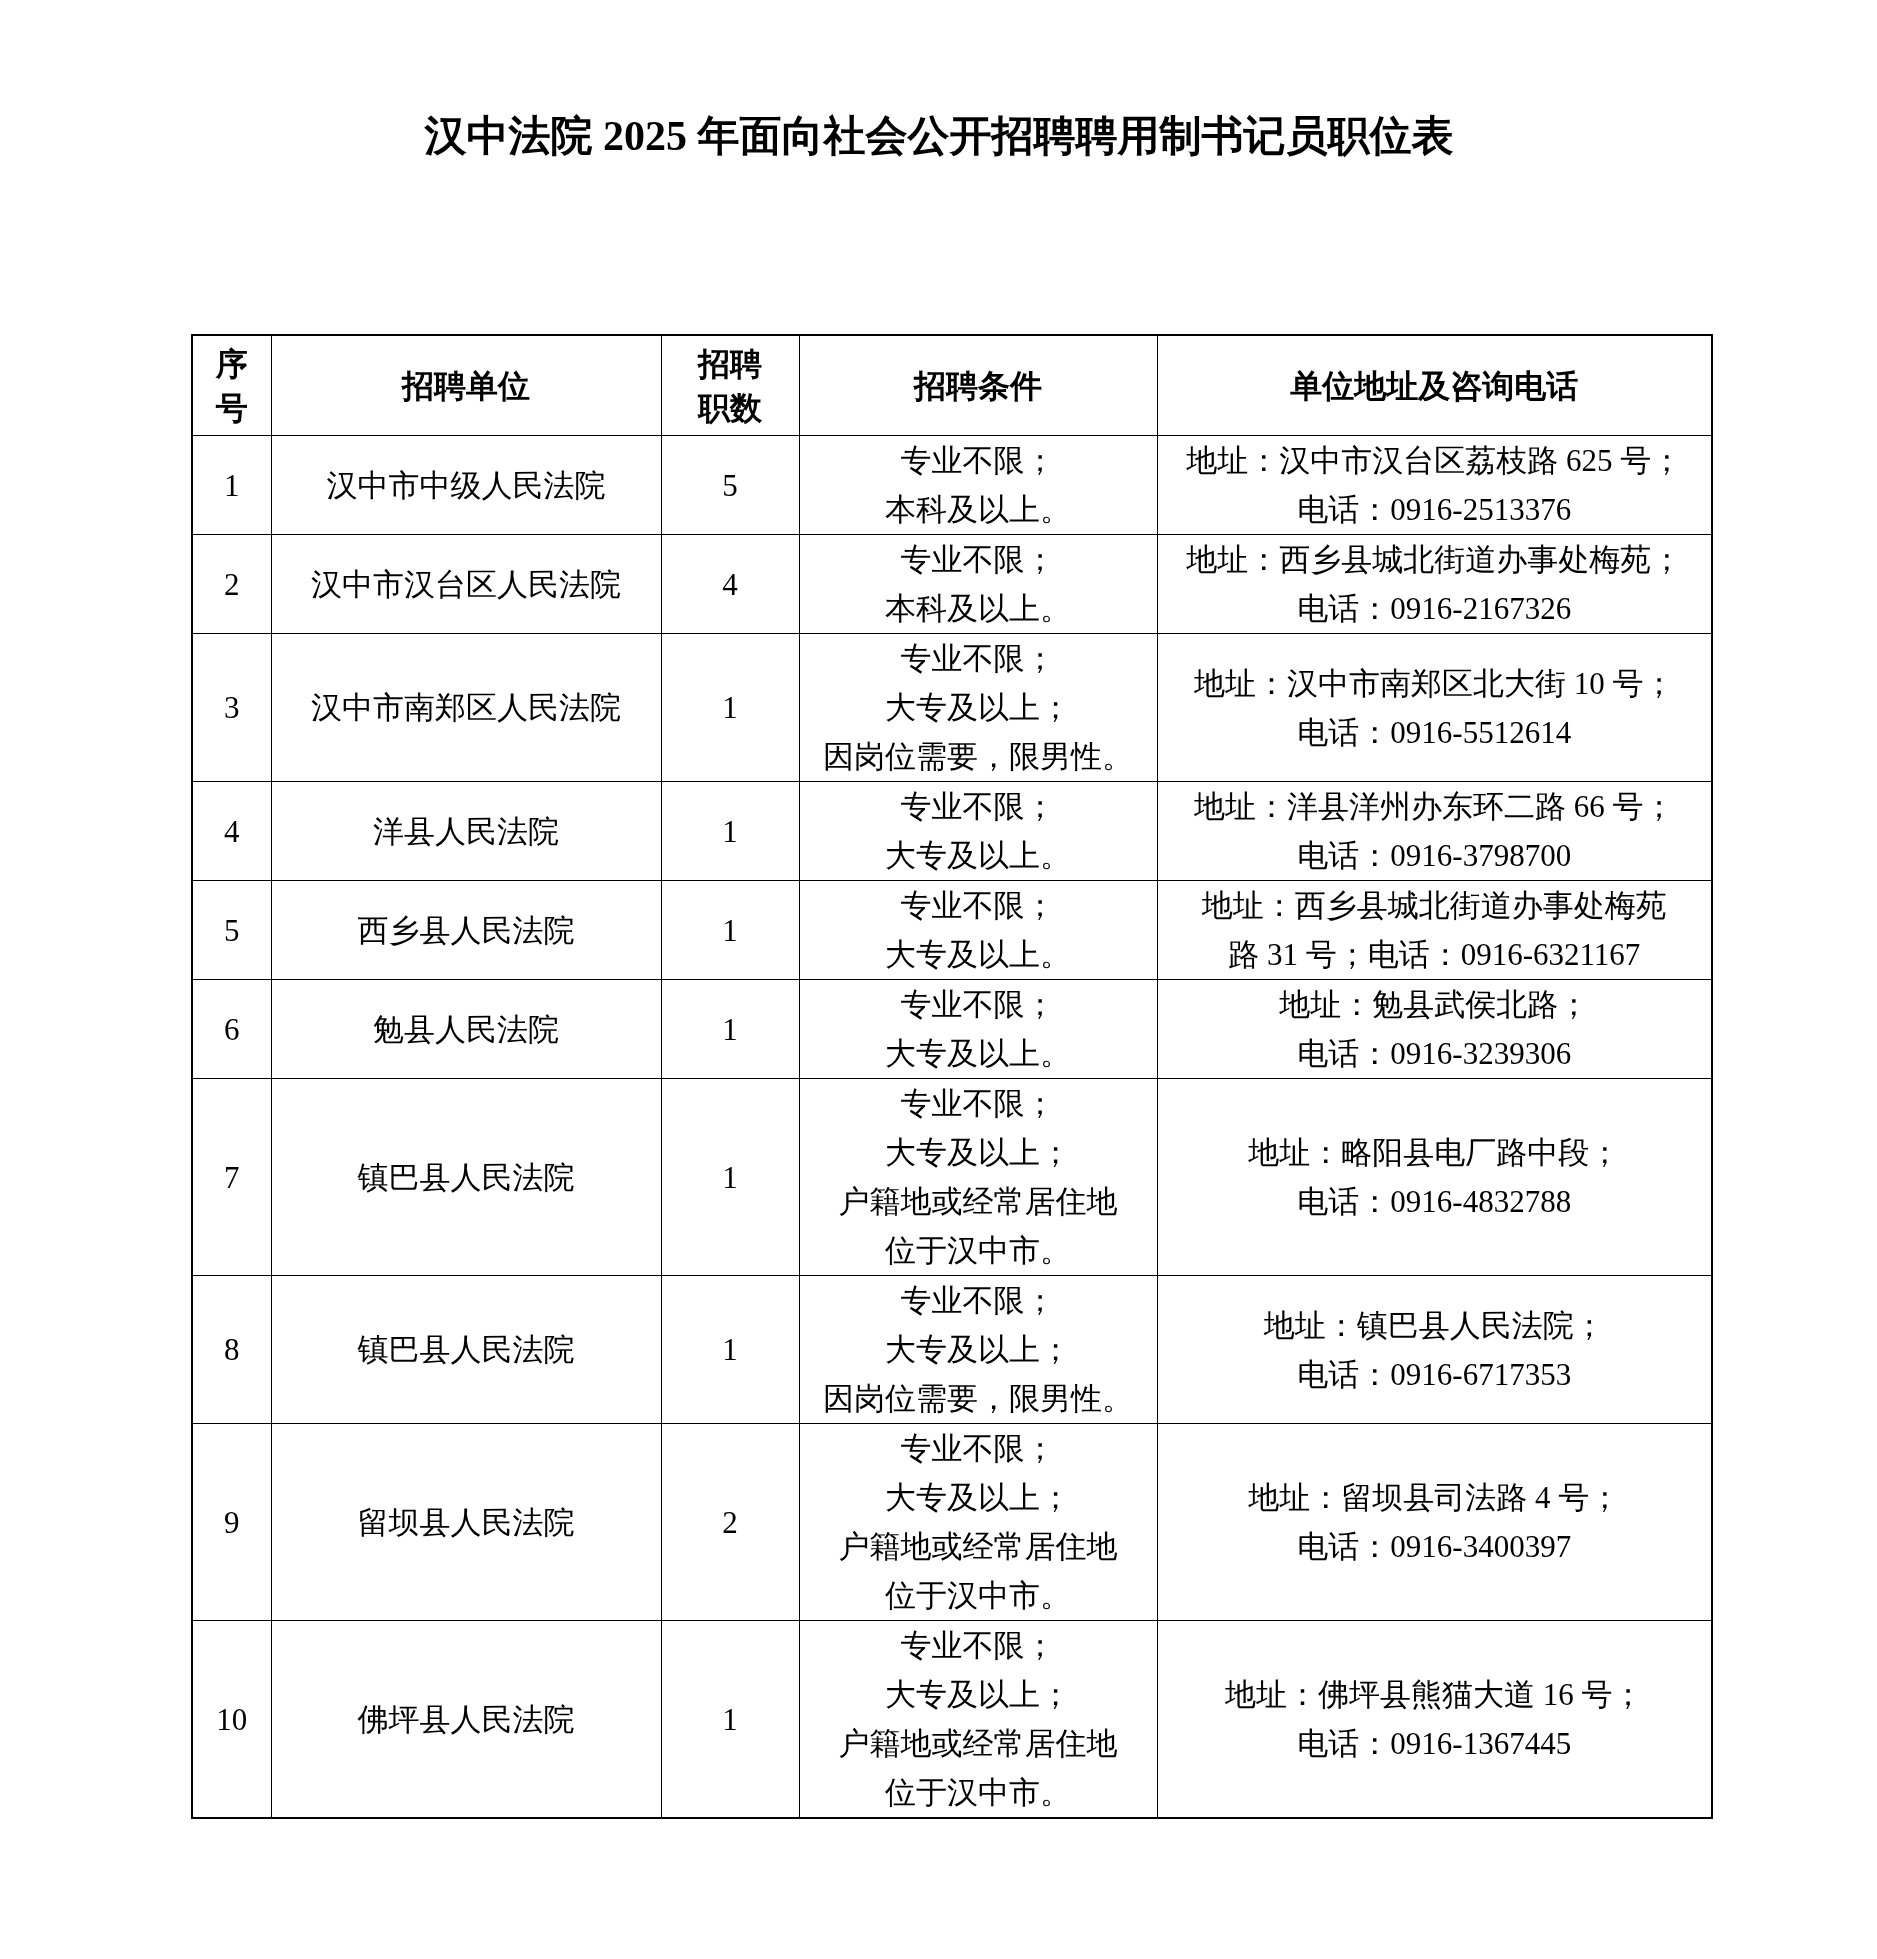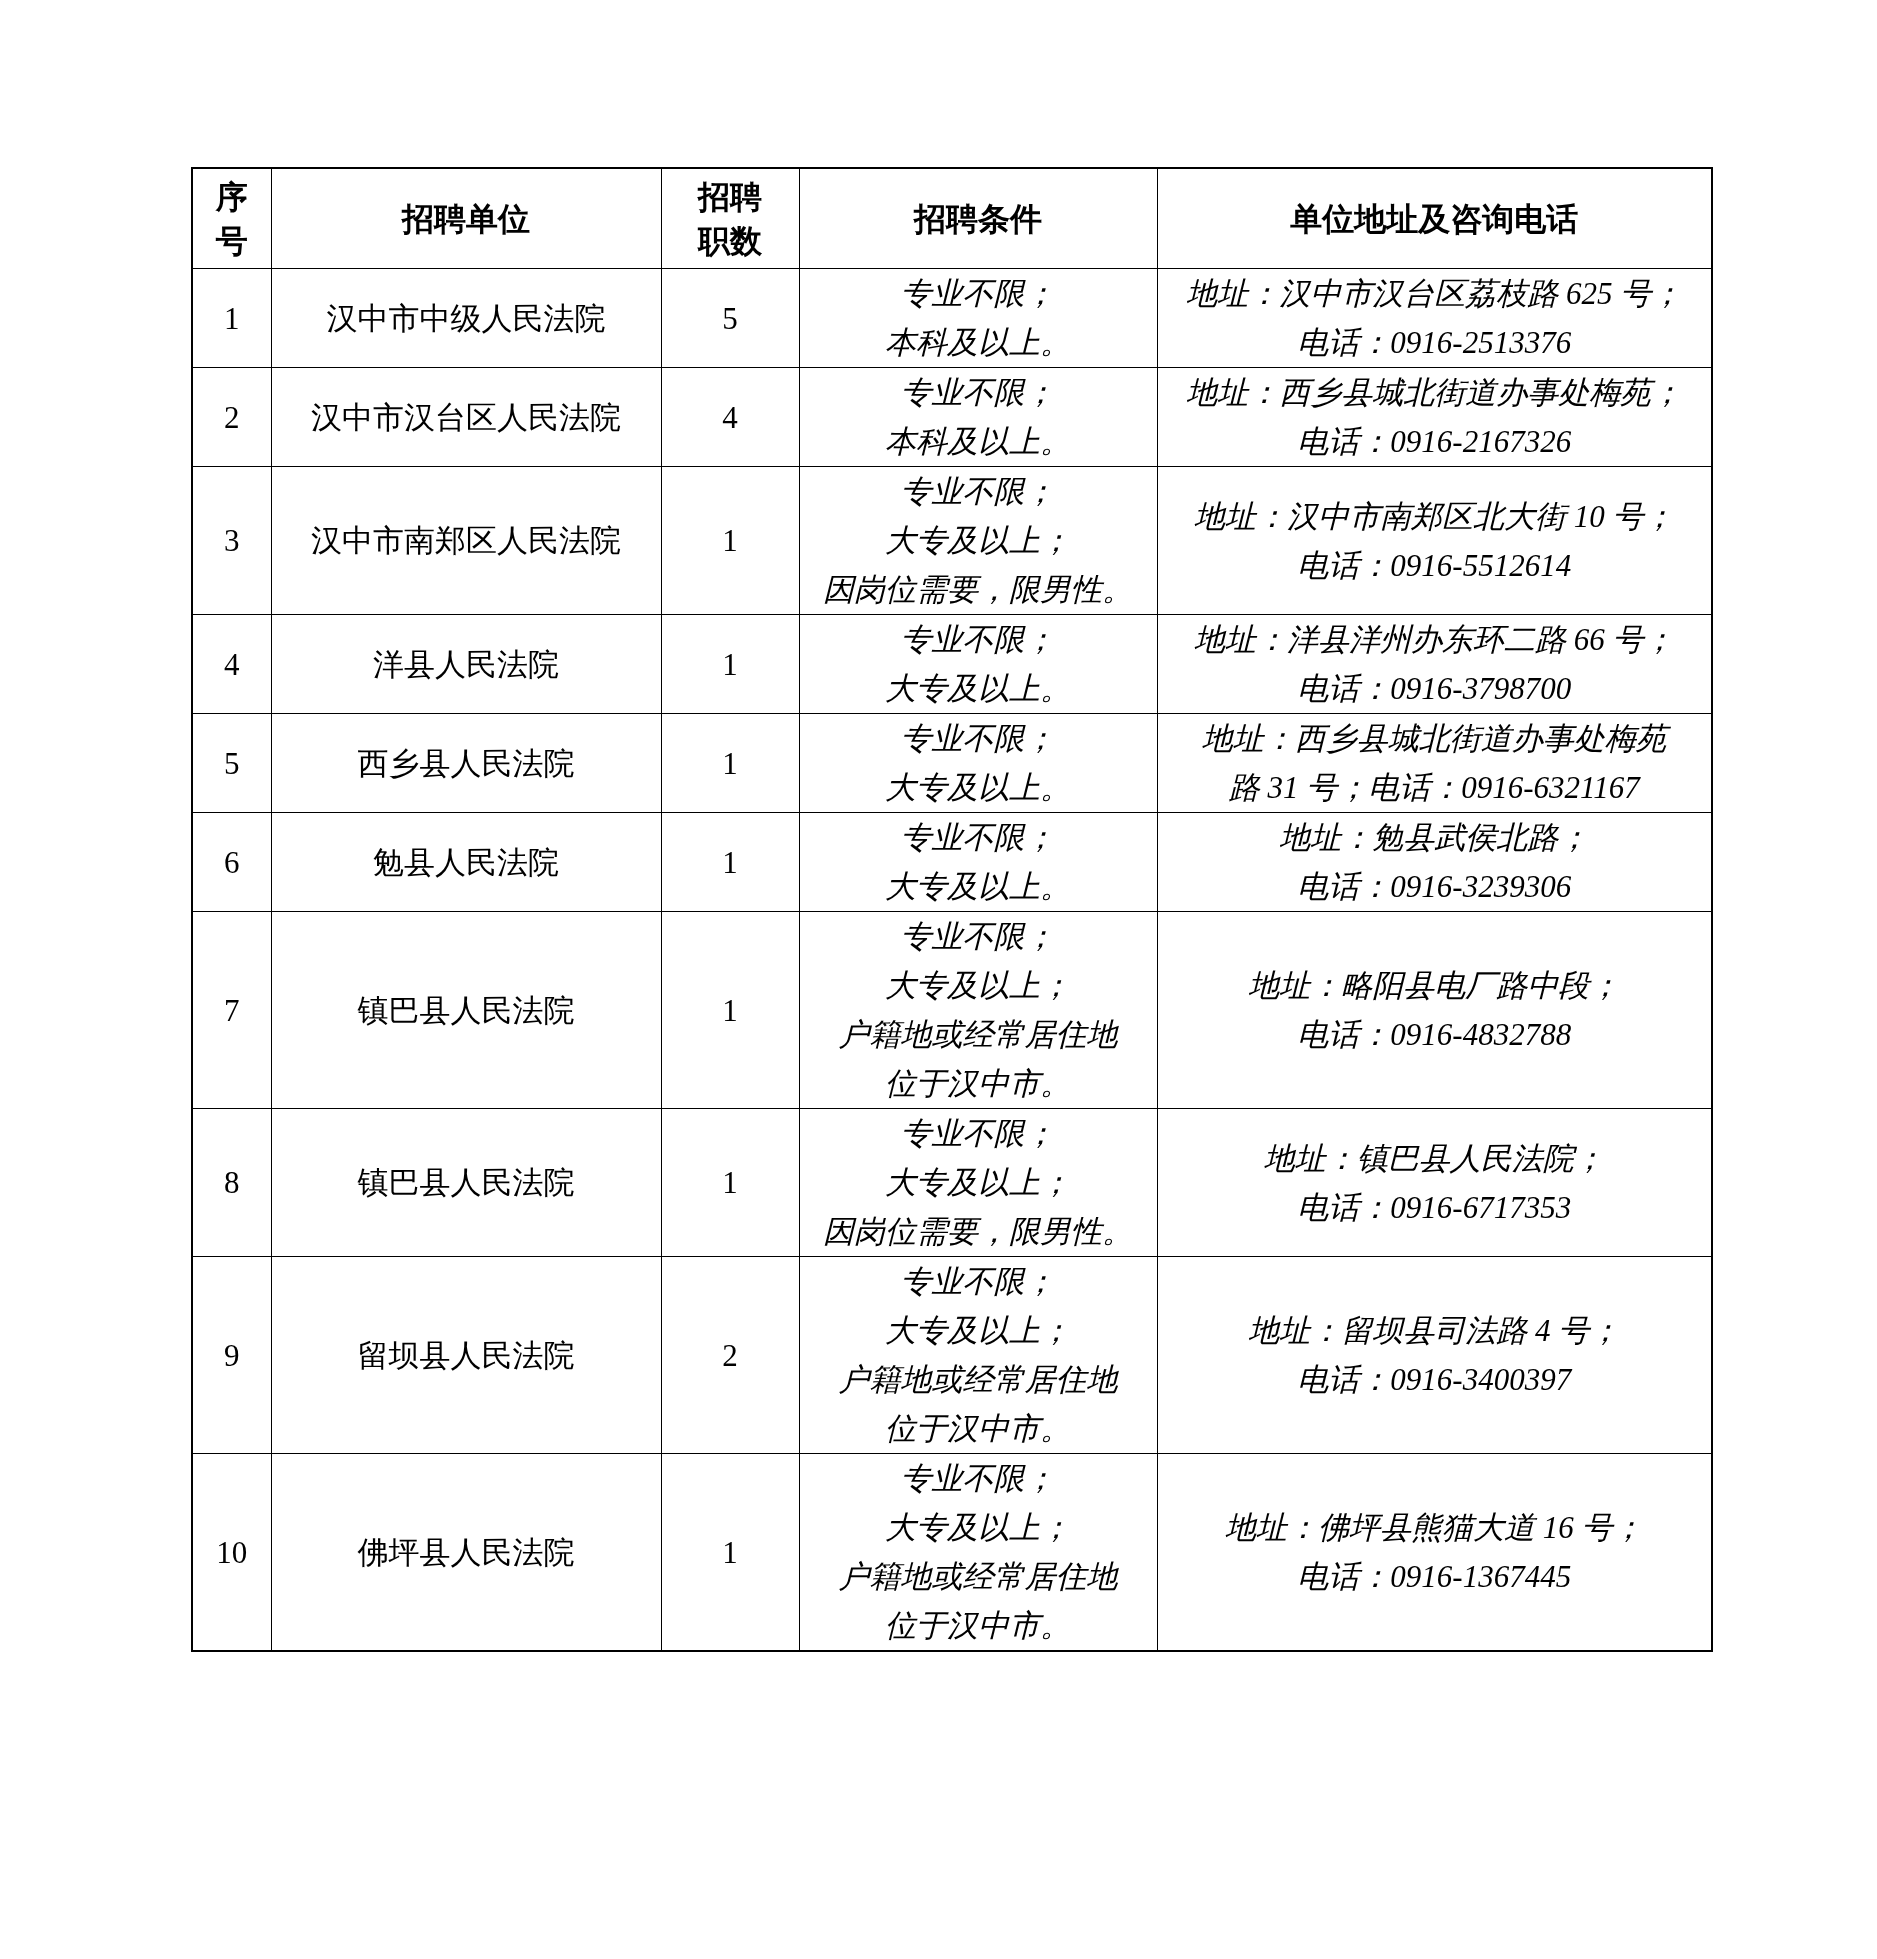--- a/index.html
+++ b/index.html
@@ -35,32 +35,33 @@
   th {
     font-size: 32px;
     font-weight: 700;
     line-height: 44px;
     padding: 5.7px 0;
   }
   td {
     font-size: 31px;
     line-height: 49px;
   }
-  td .line { line-height: 49px; font-style: italic; }
+  td .line { line-height: 49px; }
   col.c-index     { width: 79px; }
   col.c-unit      { width: 390px; }
   col.c-count     { width: 138px; }
   col.c-cond      { width: 358px; }
   col.c-contact   { width: 555px; }
 </style>
 </head>
 <body>
 
 <div>
 
+  <h1 class="page-title">汉中法院 2025 年面向社会公开招聘聘用制书记员职位表</h1>
 
   <table class="job-table">
     <colgroup>
       <col class="c-index">
       <col class="c-unit">
       <col class="c-count">
       <col class="c-cond">
       <col class="c-contact">
     </colgroup>
     <thead>

